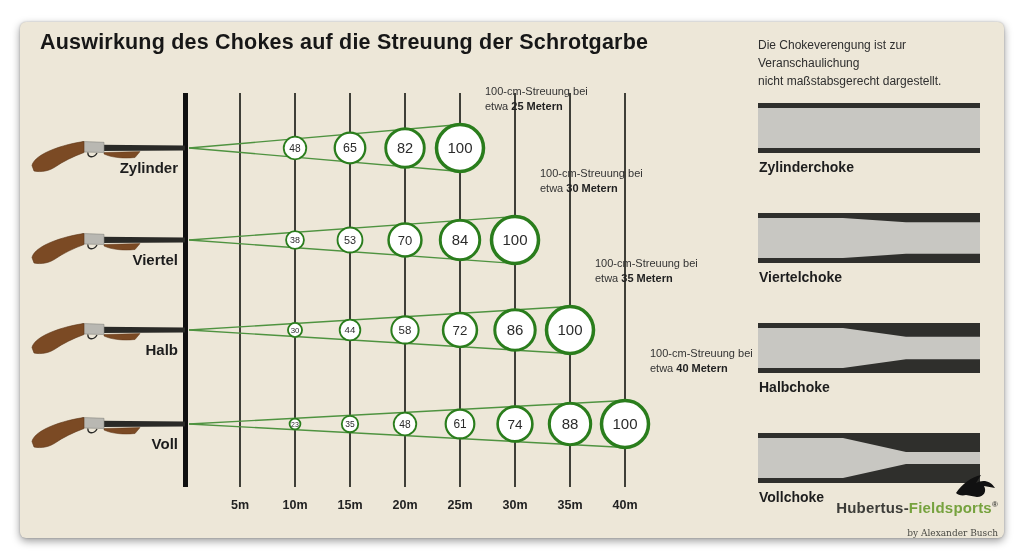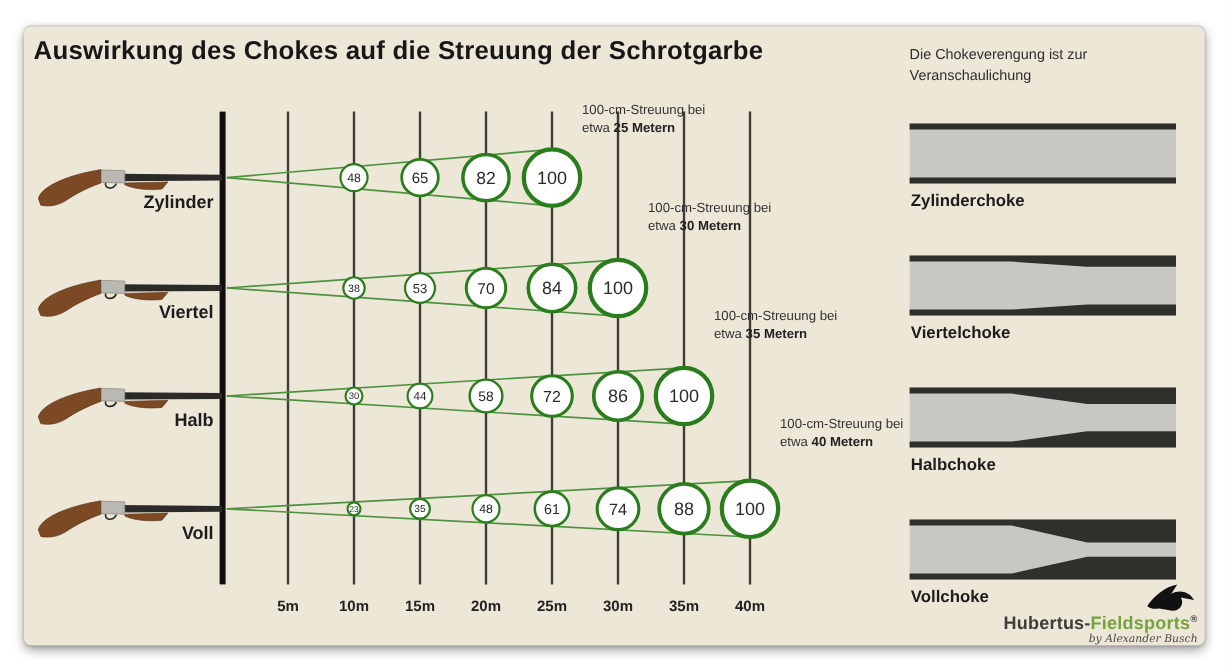--- a/index.html
+++ b/index.html
@@ -7,51 +7,52 @@
     width:1024px;height:560px;position:relative;overflow:hidden;
     background:#ffffff;
     font-family:"Liberation Sans", sans-serif;
   }
   .card{
     position:absolute;left:20px;top:22px;width:984px;height:516px;
     background:#EDE7D8;border-radius:6px;
     box-shadow:0 3px 9px rgba(0,0,0,0.40), 0 0 2px rgba(0,0,0,0.25);
   }
   .title{
-    position:absolute;left:28px;top:30px;
+    position:absolute;left:40px;top:30px;
     font-size:21.5px;font-weight:bold;color:#171717;letter-spacing:0.2px;
   }
   .note{
     position:absolute;left:758px;top:36px;width:240px;
     font-size:12px;color:#2e2e2e;line-height:18px;
   }
   #chart{position:absolute;left:0;top:0;}
   svg{font-family:"Liberation Sans", sans-serif;}
   .logo{
     position:absolute;right:26px;bottom:22px;text-align:right;
   }
   .logo .bird{display:block;margin-left:auto;margin-right:2px;margin-bottom:-4px;}
   .brand{font-size:15px;font-weight:bold;letter-spacing:0.2px;}
   .brand .dark{color:#3d3d39;}
   .brand .green{color:#76A23E;}
   .brand sup{font-size:8px;color:#3d3d39;}
   .byline{
-    font-family:"DejaVu Serif", serif;font-style:italic;
-    font-size:9px;color:#4a4a44;margin-top:0px;
+    font-family:"DejaVu Serif", serif;
+    font-size:9px;color:#4a4a44;margin-top:12px;
   }
 </style>
 </head>
 <body>
 
 <div class="card"></div>
 
 <div class="title">Auswirkung des Chokes auf die Streuung der Schrotgarbe</div>
 
 <div class="note">
   <div>Die Chokeverengung ist zur Veranschaulichung</div>
+  <div>nicht maßstabsgerecht dargestellt.</div>
 </div>
 
 <svg id="chart" width="1024" height="560" viewBox="0 0 1024 560">
     <defs>
       <g id="shotgun">
         <path d="M70,8.8 L155,9.6 L155,14.4 L70,15 Z" fill="#2a2a27"></path>
         <path d="M74,16.5 L110,15.6 L105,21.5 C92,23 80,21 74,18 Z" fill="#7b4a24" stroke="#5c3416" stroke-width="0.5"></path>
         <path d="M52,5.5 L74,6.3 L74,16.5 L54,16 C51,13 51,8.5 52,5.5 Z" fill="#b9b8b2" stroke="#87867f" stroke-width="0.6"></path>
         <path d="M54,5.5 C40,7.5 26,11.5 16,16.5 C8,20.5 3,25 2,29.5 L4,35 C11,36.5 19,35 25,31 C33,25.5 43,20.5 54,16.5 Z" fill="#7b4a24" stroke="#5c3416" stroke-width="0.6"></path>
         <path d="M58,16.5 C57,21.5 64,22.5 67,17" fill="none" stroke="#2b2b28" stroke-width="1.4"></path>

